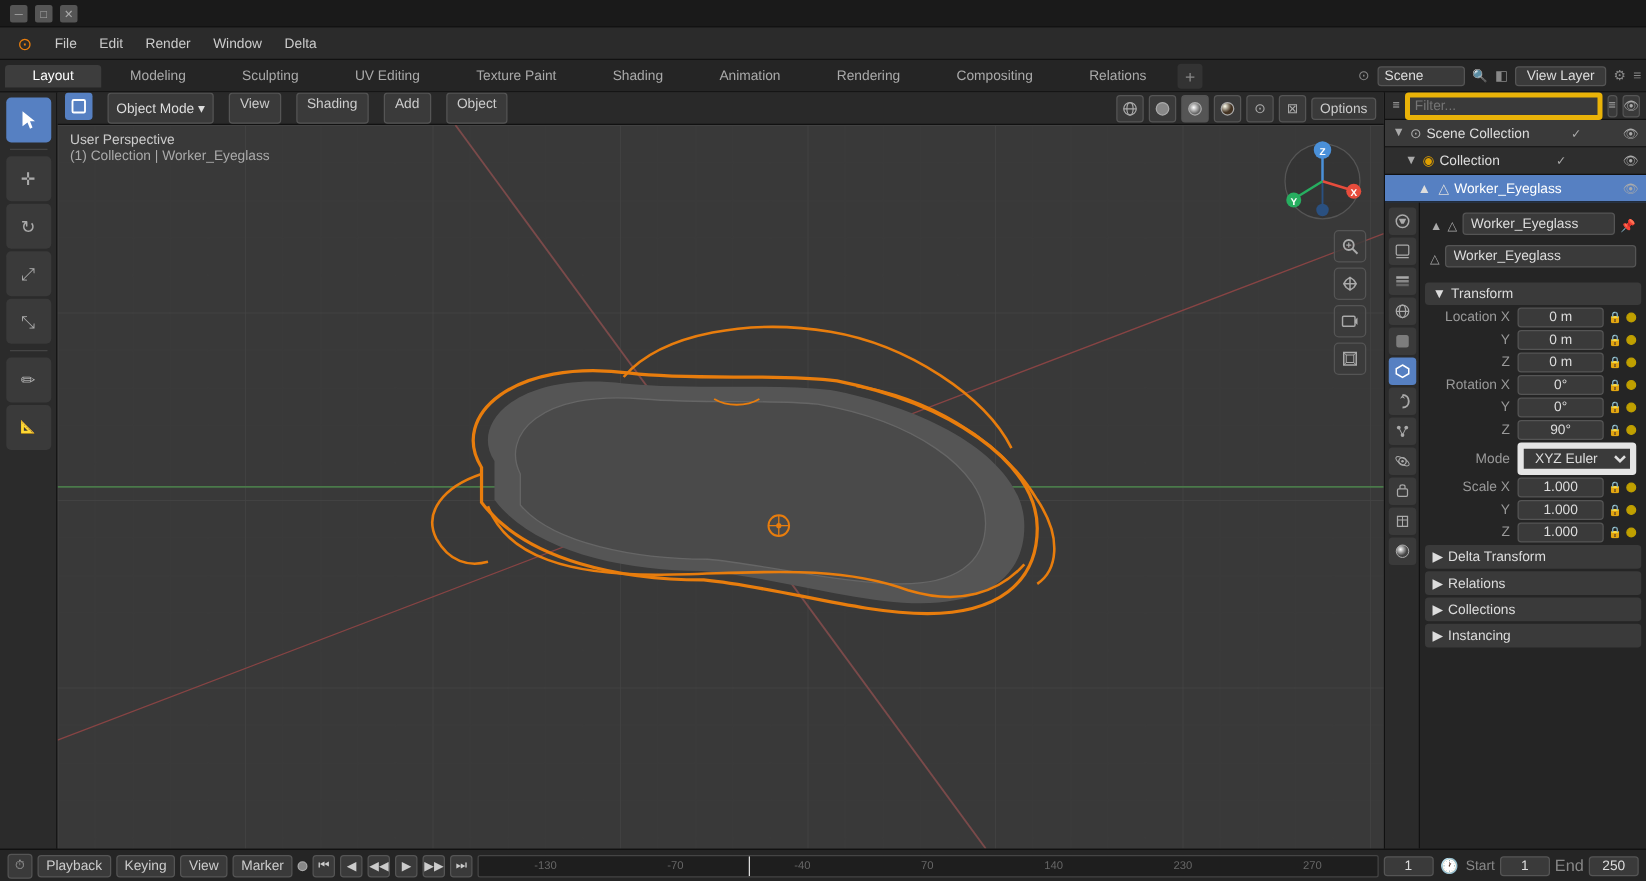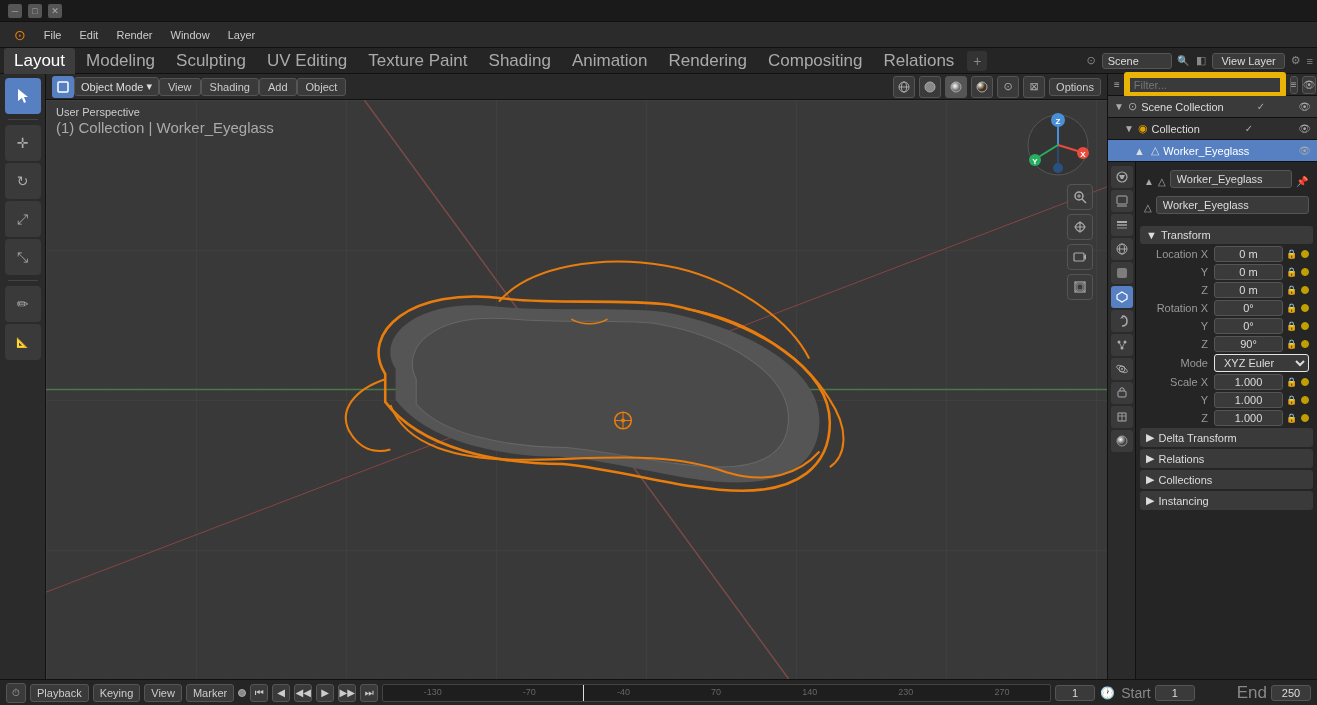--- a/index.html
+++ b/index.html
@@ -55,23 +55,23 @@
     #workspace-tabs {
       height: 26px;
       background: #252525;
       display: flex;
       align-items: center;
       padding: 0 4px;
       border-bottom: 1px solid #111;
       gap: 1px;
     }
     .ws-tab {
-      padding: 3px 10px;
+      padding: 3px 22px;
       color: #aaa;
-      font-size: 17px;
+      font-size: 11px;
       cursor: pointer;
       border-radius: 3px 3px 0 0;
     }
     .ws-tab.active {
       background: #3d3d3d;
       color: #fff;
     }
     .ws-tab-plus {
       width: 20px; height: 20px;
       background: #333;
@@ -221,21 +221,21 @@
       align-items: center;
       padding: 0 6px;
       font-size: 11px;
       color: #aaa;
       border-bottom: 1px solid #111;
       gap: 4px;
     }
     .outliner-search {
       flex: 1;
       background: #3a3a3a;
-      border: 6px solid #eab308;
+      border: 4px solid #eab308;
       border-radius: 3px;
       color: #ccc;
       font-size: 11px;
       padding: 1px 4px;
     }
     .outliner-filter-btn {
       width: 18px; height: 18px;
       background: #3a3a3a;
       border: 1px solid #555;
       border-radius: 3px;
@@ -364,21 +364,21 @@
       border: 1px solid #555;
       border-radius: 3px;
       color: #ddd;
       font-size: 11px;
       padding: 2px 6px;
       width: 100%;
       margin-bottom: 4px;
     }
     .transform-dropdown {
       background: #3a3a3a;
-      border: 1px solid #e5e5e5;
+      border: 5px solid #e5e5e5;
       border-radius: 3px;
       color: #ddd;
       font-size: 11px;
       padding: 1px 5px;
       flex: 1;
     }
 
     
     #timeline {
       height: 26px;
@@ -448,23 +448,22 @@
       cursor: pointer;
     }
 
     
     #viewport-mode-bar {
       position: absolute;
       top: 0; left: 0; right: 0;
       height: 26px;
       background: rgba(40,40,40,0.95);
       display: flex;
-      align-items: center;
       padding: 0 6px;
-      gap: 0;
+      gap: 12px;
       z-index: 10;
       border-bottom: 1px solid #111;
     }
     .mode-dropdown {
       background: #3a3a3a;
       border: 1px solid #555;
       border-radius: 3px;
       color: #ddd;
       font-size: 11px;
       padding: 2px 6px;
@@ -496,21 +495,21 @@
 </div>
 
 <div id="menubar">
   <div class="menu-item">
     <span style="color:#e87d0d;font-size:14px;">⊙</span>
   </div>
   <div class="menu-item">File</div>
   <div class="menu-item">Edit</div>
   <div class="menu-item">Render</div>
   <div class="menu-item">Window</div>
-  <div class="menu-item">Layer</div>
+  <div class="menu-item">Delta</div>
 </div>
 
 <div id="workspace-tabs">
   <div class="ws-tab active">Layout</div>
   <div class="ws-tab">Modeling</div>
   <div class="ws-tab">Sculpting</div>
   <div class="ws-tab">UV Editing</div>
   <div class="ws-tab">Texture Paint</div>
   <div class="ws-tab">Shading</div>
   <div class="ws-tab">Animation</div>
@@ -664,21 +663,21 @@
           <circle cx="40" cy="20" r="8" fill="none" stroke="#e87d0d" stroke-width="1.5"></circle>
           <circle cx="40" cy="20" r="2" fill="#e87d0d"></circle>
           <line x1="32" y1="20" x2="48" y2="20" stroke="#e87d0d" stroke-width="1"></line>
           <line x1="40" y1="12" x2="40" y2="28" stroke="#e87d0d" stroke-width="1"></line>
         </g>
       </svg>
     </div>
 
     <div id="perspective-label">
       <div style="font-size:11px;color:#ccc;">User Perspective</div>
-      <div style="font-size:15px;color:#aaa;margin-top:1px;">(1) Collection | Worker_Eyeglass</div>
+      <div style="font-size:11px;color:#aaa;margin-top:1px;">(1) Collection | Worker_Eyeglass</div>
     </div>
 
     <div id="gizmo">
       <svg width="70" height="70" viewBox="0 0 70 70">
         <circle cx="35" cy="35" r="30" fill="rgba(50,50,50,0.6)" stroke="#555" stroke-width="1"></circle>
 
         <line x1="35" y1="35" x2="35" y2="12" stroke="#4a90d9" stroke-width="2"></line>
         <circle cx="35" cy="10" r="7" fill="#4a90d9"></circle>
         <text x="35" y="14" text-anchor="middle" fill="#fff" font-size="8" font-weight="bold">Z</text>
 
@@ -1002,18 +1001,18 @@
       <span>230</span>
       <span>270</span>
     </div>
     <div class="tl-cursor"></div>
   </div>
 
   <input class="tl-frame-input" value="1" style="">
 
   <div style="width:18px;height:18px;color:#888;display:flex;align-items:center;justify-content:center;font-size:12px;">🕐</div>
 
-  <span style="color:#888;font-size:14px;">Start</span>
+  <span style="color:#888;font-size:11px;">Start</span>
   <input class="tl-frame-input" value="1" style="">
 
-  <span style="color:#888;font-size:17px;margin-left:38px;">End</span>
+  <span style="color:#888;font-size:13px;">End</span>
   <input class="tl-frame-input" value="250" style="">
 </div>
 
 </body></html>

